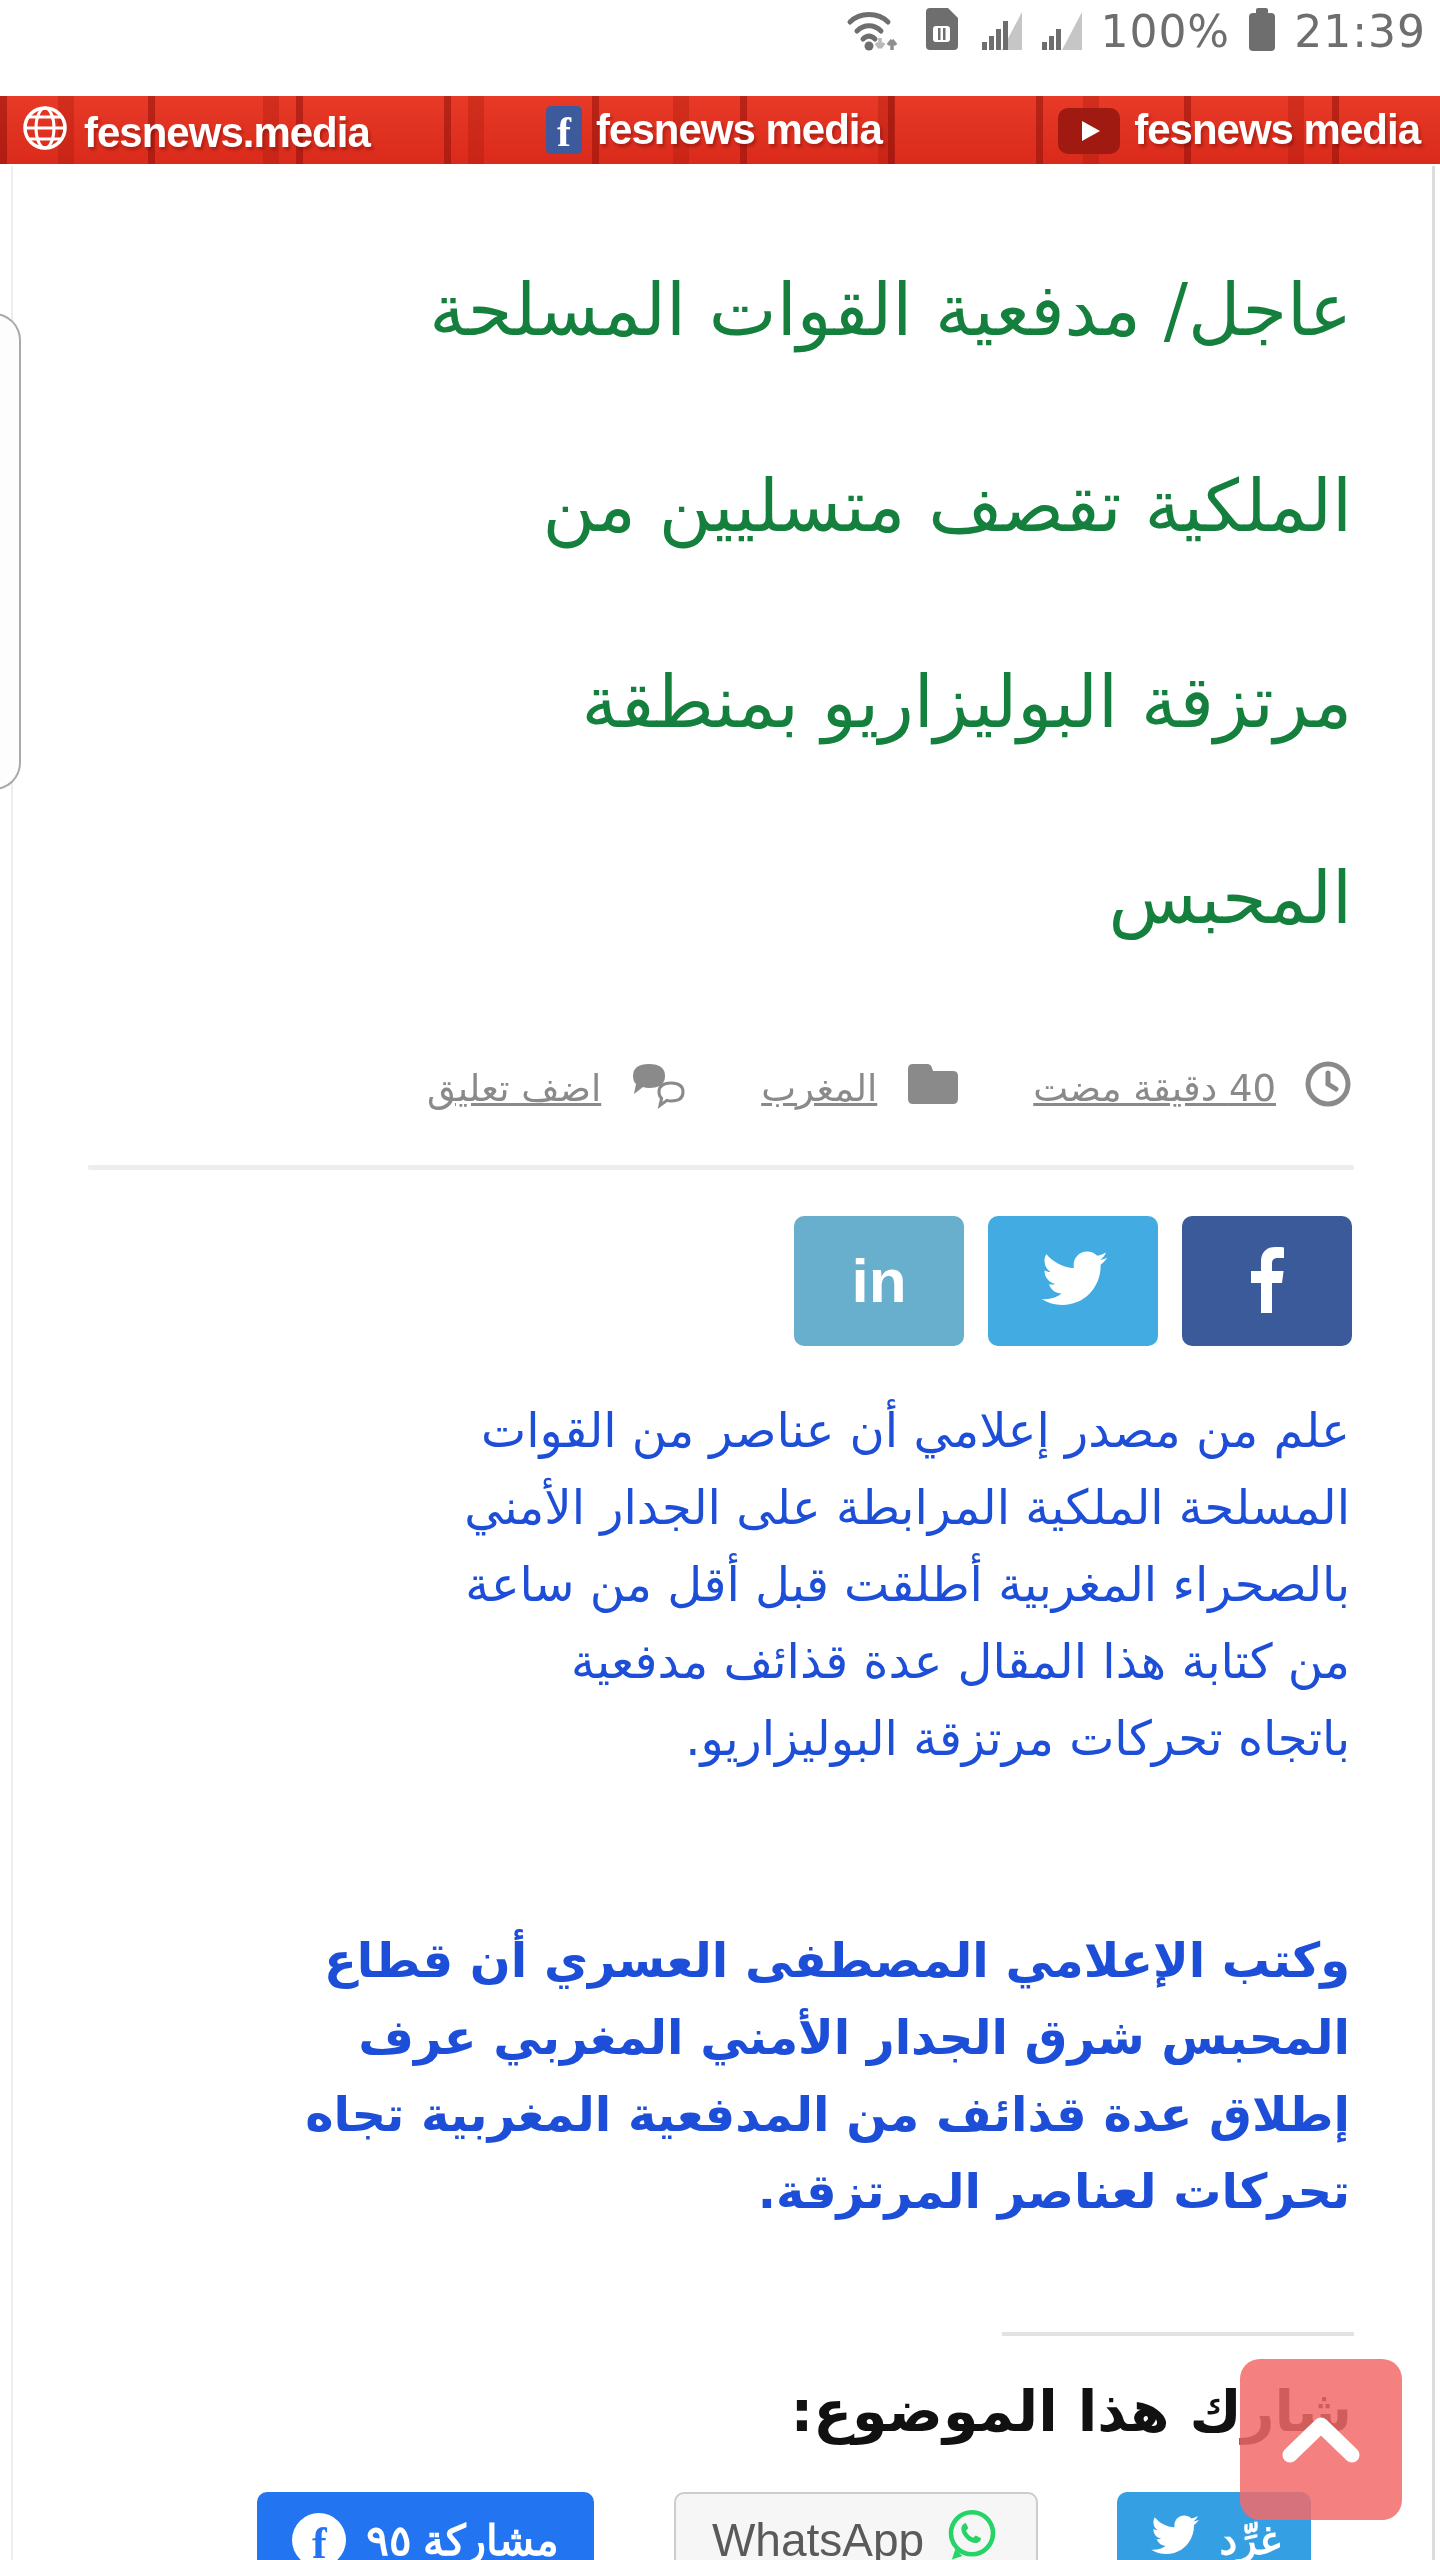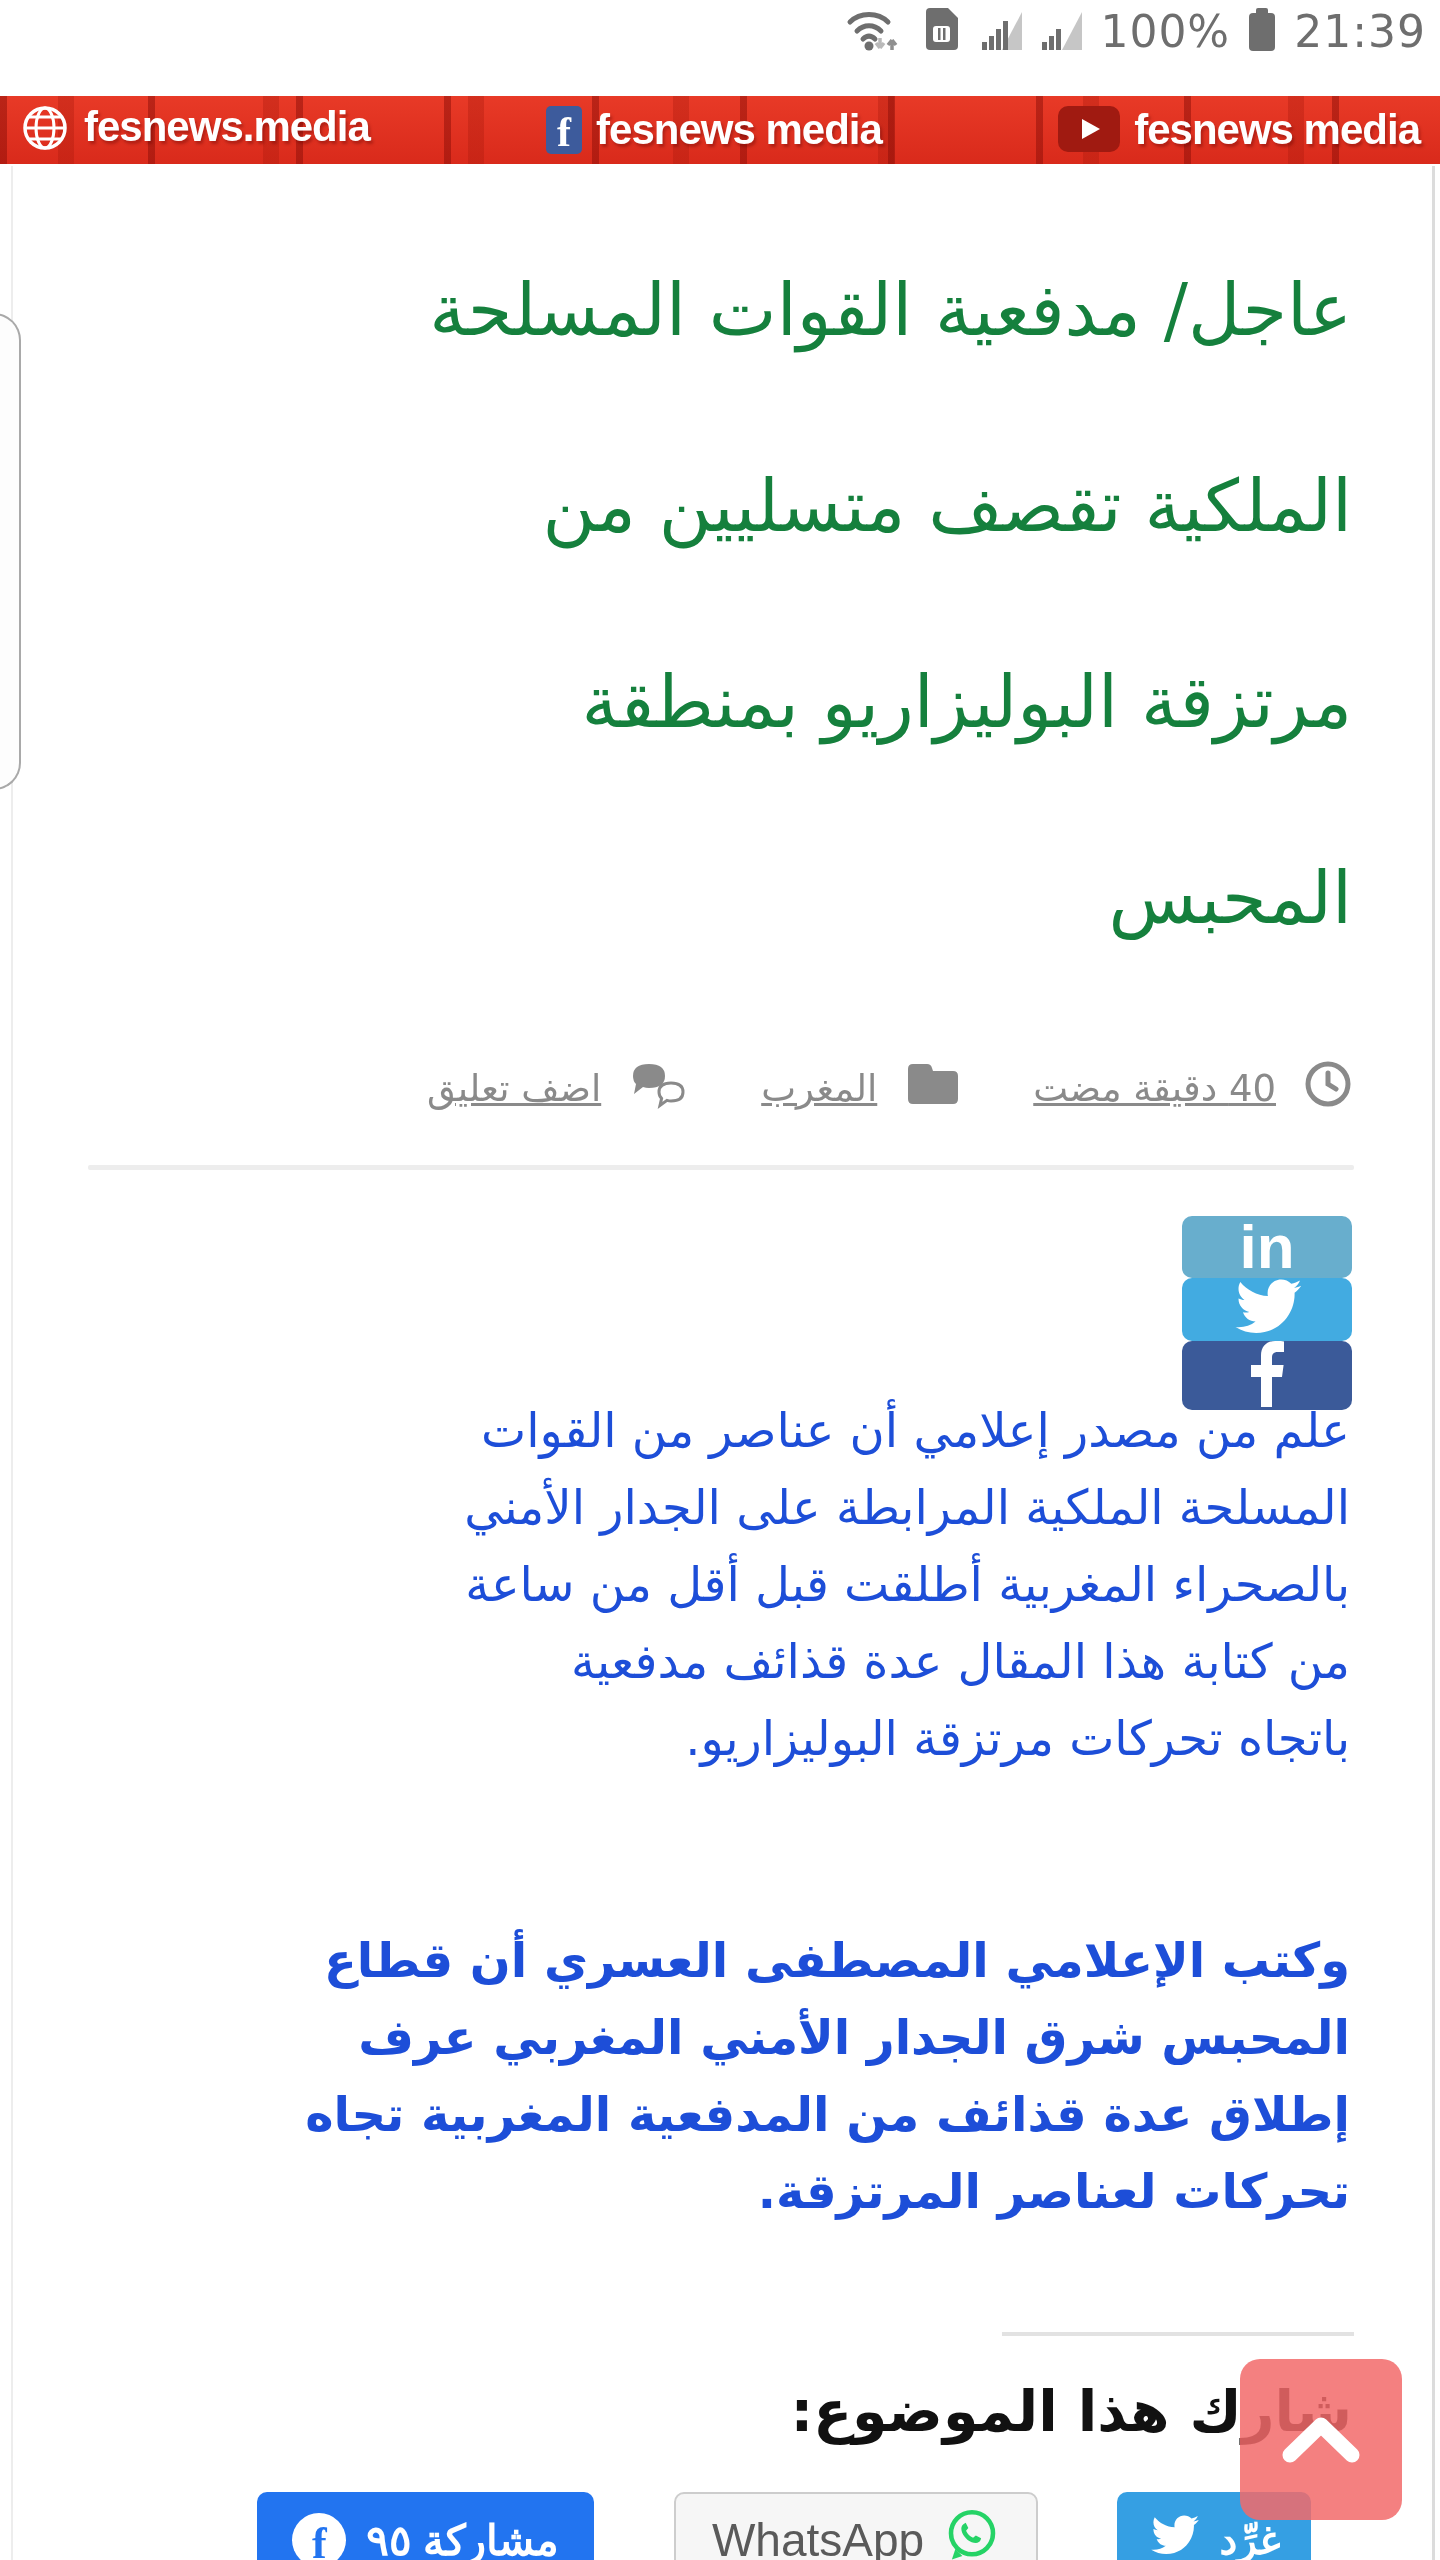--- a/index.html
+++ b/index.html
@@ -22,21 +22,21 @@
   .banner {
     top:96px; left:0; width:1440px; height:68px;
     background:#e23120;
     background-image:
       repeating-linear-gradient(90deg, rgba(130,10,5,0.45) 0 7px, rgba(130,10,5,0) 7px 148px),
       repeating-linear-gradient(90deg, rgba(255,255,255,0) 0 58px, rgba(170,25,12,0.35) 58px 74px, rgba(255,255,255,0) 74px 205px),
       linear-gradient(180deg, #e83a27 0%, #d92a1b 100%);
     display:flex; align-items:center; justify-content:space-between;
     padding:0 20px;
   }
-  .banner-group { display:flex; align-items:flex-start; gap:14px; }
+  .banner-group { display:flex; align-items:flex-end; gap:14px; }
   .banner-label {
     color:#ffffff; font-size:42px; font-weight:700; letter-spacing:-1px;
     font-family:"Liberation Sans","DejaVu Sans",sans-serif;
     text-shadow:2px 3px 3px rgba(90,0,0,0.35);
     white-space:nowrap;
   }
   .fb-badge {
     width:36px; height:48px; background:#3d5b9c; border-radius:5px;
     display:flex; align-items:flex-end; justify-content:center;
     color:#fff; font-weight:700; font-size:42px; line-height:44px;
@@ -68,21 +68,21 @@
     direction:rtl; display:flex; align-items:center; justify-content:flex-start;
     column-gap:72px; color:#8a8a8a;
   }
   .meta-item { display:flex; align-items:center; column-gap:28px; }
   .meta-item span { font-size:37px; color:#8a8a8a; white-space:nowrap;text-decoration:underline; }
 
   .divider-1 { top:1165px; left:88px; width:1266px; height:5px; background:#ededed; border-radius:2px; }
 
   .social-row {
     top:1216px; right:88px; height:130px;
-    display:flex; flex-direction:column; column-gap:24px;
+    display:flex; flex-direction:row; column-gap:24px;
   }
   .social-btn {
     width:170px; height:130px; border-radius:10px;
     display:flex; align-items:center; justify-content:center;
   }
   .btn-li { background:#68aecd; }
   .btn-tw { background:#42abe1; }
   .btn-fb { background:#3b5a99; }
   .li-glyph {
     color:#fff; font-weight:700; font-size:62px; line-height:62px;

